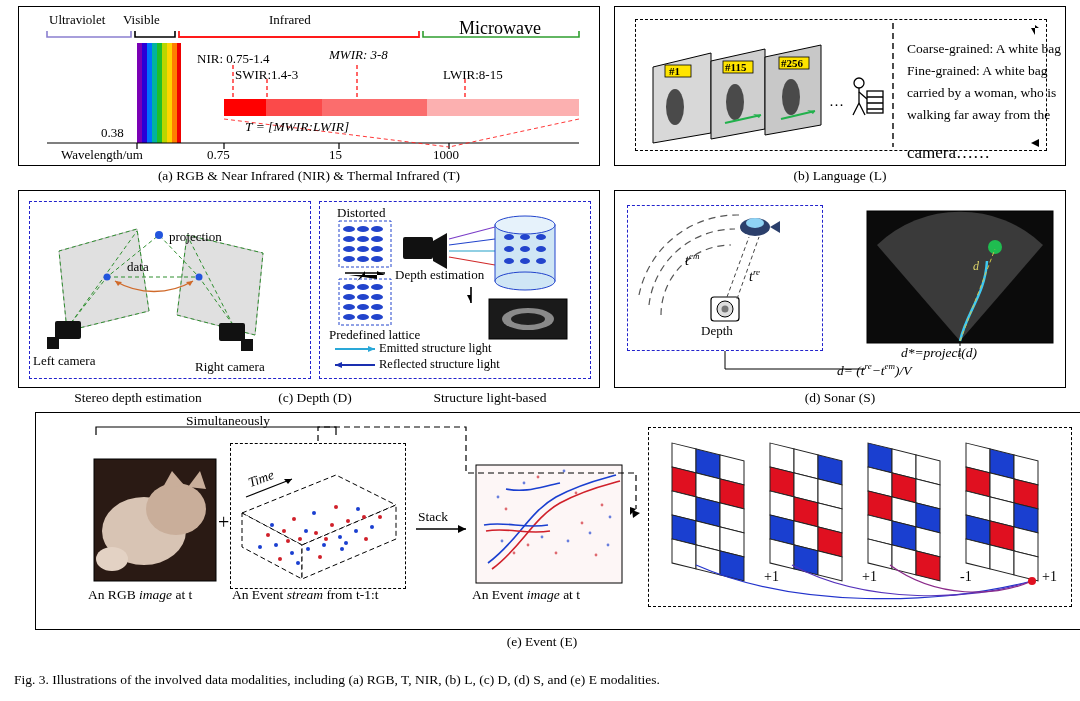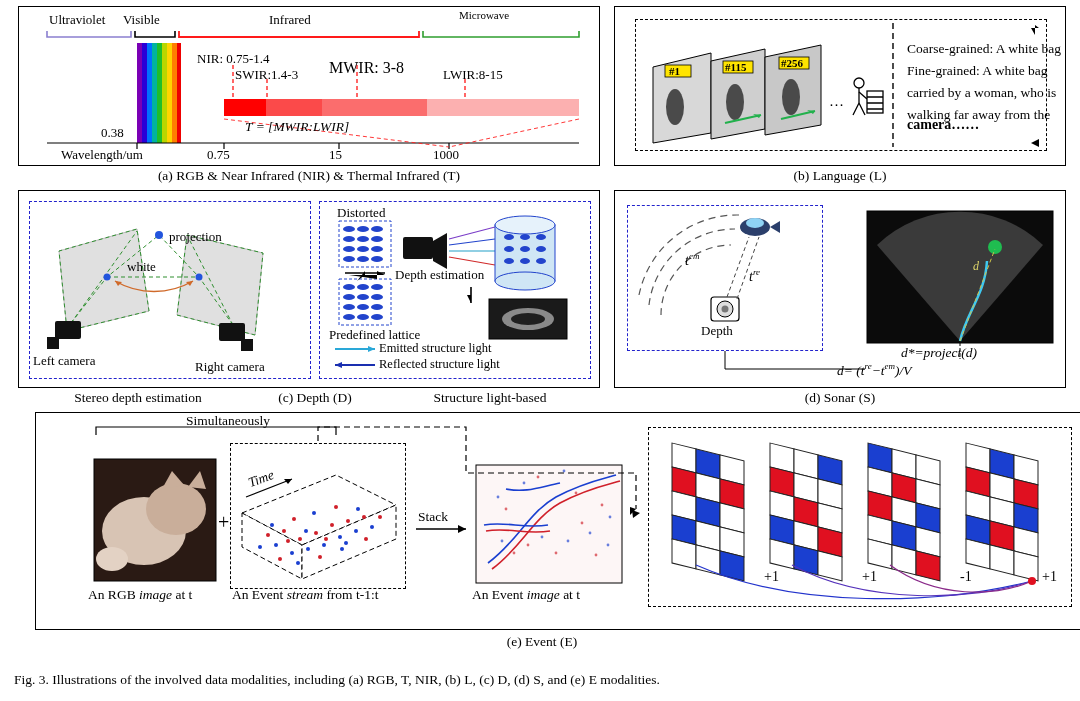--- a/index.html
+++ b/index.html
@@ -48,25 +48,25 @@
     <line x1="205" y1="136" x2="205" y2="142" stroke="#000" stroke-width="1.2"></line>
     <line x1="320" y1="136" x2="320" y2="142" stroke="#000" stroke-width="1.2"></line>
     <line x1="430" y1="136" x2="430" y2="142" stroke="#000" stroke-width="1.2"></line>
 
     <line x1="205" y1="112" x2="430" y2="140" stroke="#ff2020" stroke-width="0.9" stroke-dasharray="4,3"></line>
     <line x1="560" y1="112" x2="430" y2="140" stroke="#ff2020" stroke-width="0.9" stroke-dasharray="4,3"></line>
   </svg>
   <div class="lbl" style="left:30px;top:5px;font-size:13px;">Ultraviolet</div>
   <div class="lbl" style="left:104px;top:5px;font-size:13px;">Visible</div>
   <div class="lbl" style="left:250px;top:5px;font-size:13px;">Infrared</div>
-  <div class="lbl" style="left:440px;top:2px;font-size:11px;">Microwave</div>
+  <div class="lbl" style="left:440px;top:11px;font-size:18px;">Microwave</div>
 
   <div class="lbl" style="left:178px;top:44px;font-size:13px;">NIR: 0.75-1.4</div>
   <div class="lbl" style="left:216px;top:60px;font-size:13px;">SWIR:1.4-3</div>
-  <div class="lbl" style="left:310px;top:52px;font-size:16px;">MWIR: 3-8</div>
+  <div class="lbl" style="left:310px;top:40px;font-size:13px;font-style:italic;">MWIR: 3-8</div>
   <div class="lbl" style="left:424px;top:60px;font-size:13px;">LWIR:8-15</div>
 
   <div class="lbl it" style="left:226px;top:112px;font-size:13.5px;">T = [MWIR:LWIR]</div>
 
   <div class="lbl" style="left:42px;top:140px;font-size:13px;">Wavelength/um</div>
   <div class="lbl" style="left:82px;top:118px;font-size:13px;">0.38</div>
   <div class="lbl" style="left:188px;top:140px;font-size:13px;">0.75</div>
   <div class="lbl" style="left:310px;top:140px;font-size:13px;">15</div>
   <div class="lbl" style="left:414px;top:140px;font-size:13px;">1000</div>
 </div>
@@ -111,21 +111,21 @@
   </svg>
   <div class="lbl" style="left:54px;top:58px;font-size:11px;font-weight:bold;">#1</div>
   <div class="lbl" style="left:110px;top:54px;font-size:11px;font-weight:bold;">#115</div>
   <div class="lbl" style="left:166px;top:50px;font-size:11px;font-weight:bold;">#256</div>
   <div class="lbl" style="left:214px;top:86px;font-size:15px;">…</div>
 
   <div class="lbl" style="left:292px;top:34px;font-size:13.5px;">Coarse-grained: A white bag</div>
   <div class="lbl" style="left:292px;top:56px;font-size:13.5px;">Fine-grained: A white bag</div>
   <div class="lbl" style="left:292px;top:78px;font-size:13.5px;">carried by a woman, who is</div>
   <div class="lbl" style="left:292px;top:100px;font-size:13.5px;">walking far away from the</div>
-  <div class="lbl" style="left:292px;top:110px;font-size:14px;font-weight:bold;">camera……</div>
+  <div class="lbl" style="left:292px;top:136px;font-size:17px;">camera……</div>
 </div>
 <div class="cap" style="left:614px;top:168px;width:452px;">(b) Language (L)</div>
 
 <div class="panel" style="left:18px;top:190px;width:582px;height:198px;">
   <div class="dash" style="left:10px;top:10px;width:282px;height:178px;"></div>
   <div class="dash" style="left:300px;top:10px;width:272px;height:178px;"></div>
   <svg width="582" height="198">
 
     <polygon points="40,60 118,38 130,120 48,140" fill="#e0e0e0" stroke="#bbb"></polygon>
     <polygon points="168,44 244,62 236,144 158,124" fill="#e0e0e0" stroke="#bbb"></polygon>
@@ -225,21 +225,21 @@
     <ellipse cx="509" cy="128" rx="17" ry="6" fill="#1f1f1f"></ellipse>
     <path d="M452,104 L452,112 l-4,-8 l8,0 z" fill="#000"></path>
     <path d="M452,96 L452,112" stroke="#000" stroke-width="1.6"></path>
 
     <path d="M316,158 L356,158" stroke="#2aa8d8" stroke-width="2"></path>
     <path d="M356,158 l-7,-3 l0,6 z" fill="#2aa8d8"></path>
     <path d="M316,174 L356,174" stroke="#1a2fb0" stroke-width="2"></path>
     <path d="M316,174 l7,-3 l0,6 z" fill="#1a2fb0"></path>
   </svg>
   <div class="lbl" style="left:150px;top:38px;font-size:13px;">projection</div>
-  <div class="lbl" style="left:108px;top:68px;font-size:13px;">white</div>
+  <div class="lbl" style="left:108px;top:68px;font-size:13px;">data</div>
   <div class="lbl" style="left:14px;top:162px;font-size:13px;">Left camera</div>
   <div class="lbl" style="left:176px;top:168px;font-size:13px;">Right camera</div>
   <div class="lbl" style="left:318px;top:14px;font-size:13px;">Distorted</div>
   <div class="lbl" style="left:376px;top:76px;font-size:13px;">Depth estimation</div>
   <div class="lbl" style="left:310px;top:136px;font-size:13px;">Predefined lattice</div>
   <div class="lbl" style="left:360px;top:150px;font-size:12.5px;">Emitted structure light</div>
   <div class="lbl" style="left:360px;top:166px;font-size:12.5px;">Reflected structure light</div>
 </div>
 <div class="cap" style="left:18px;top:390px;width:240px;">Stereo depth estimation</div>
 <div class="cap" style="left:250px;top:390px;width:130px;">(c)  Depth (D)</div>

